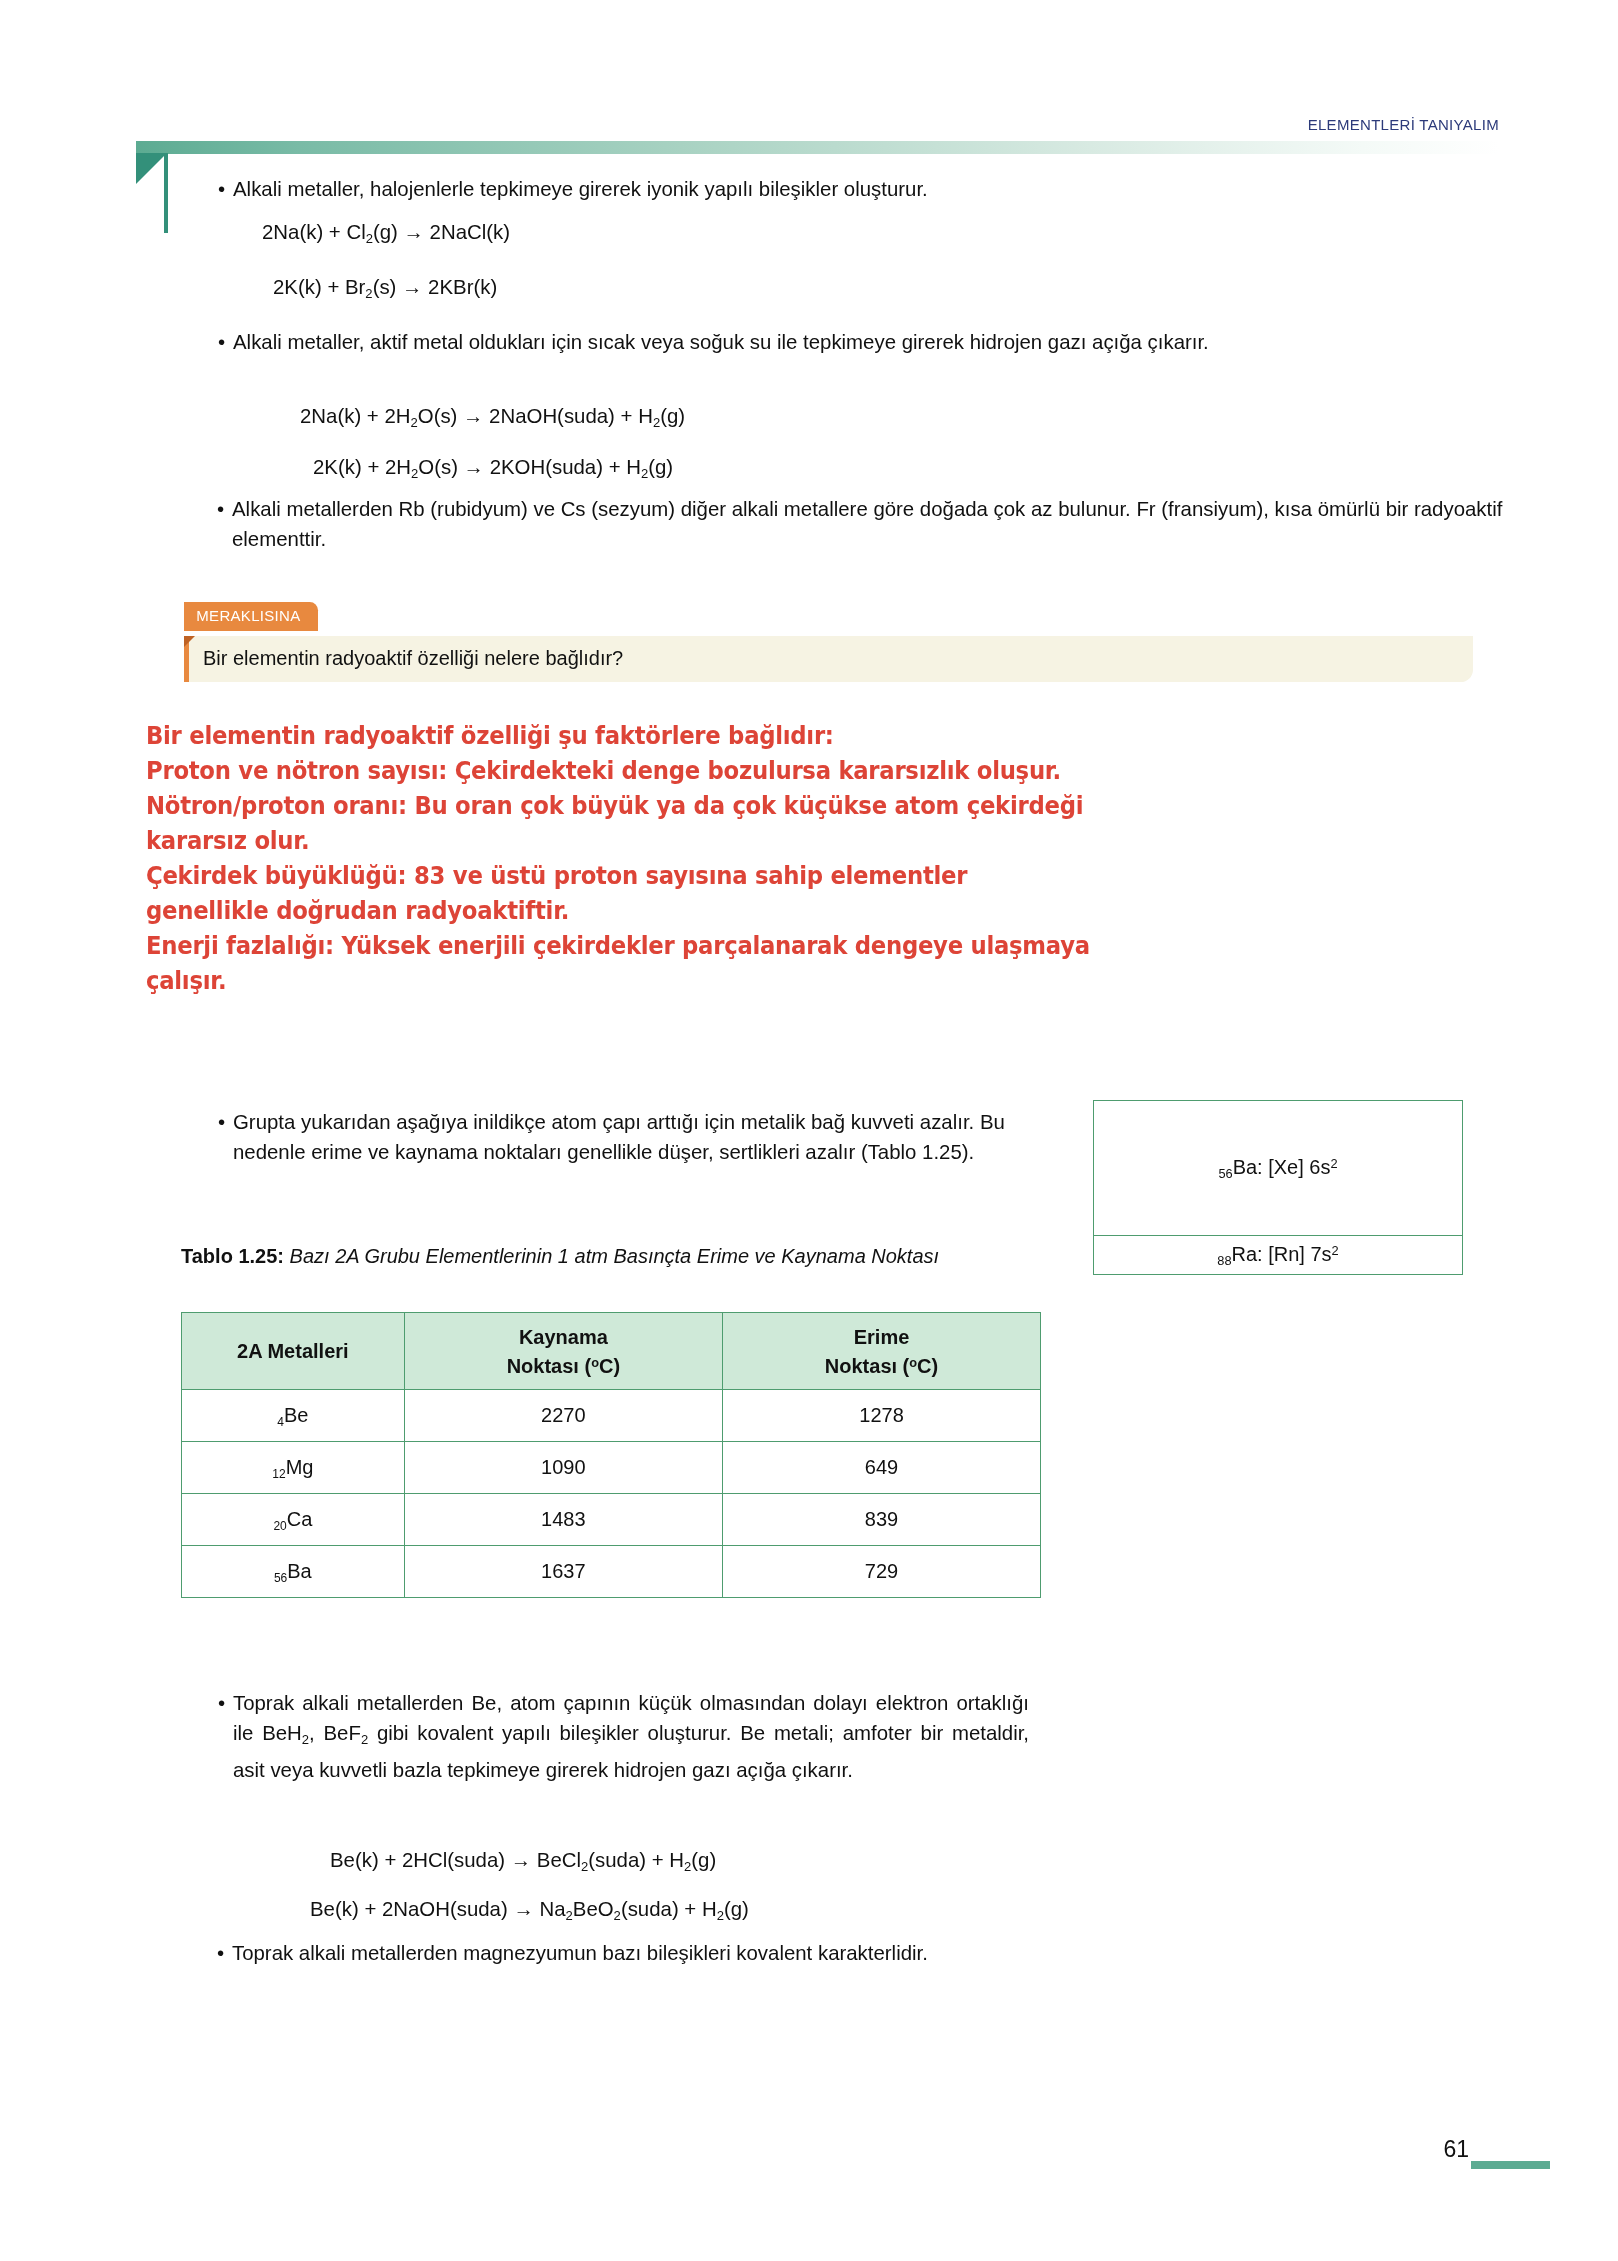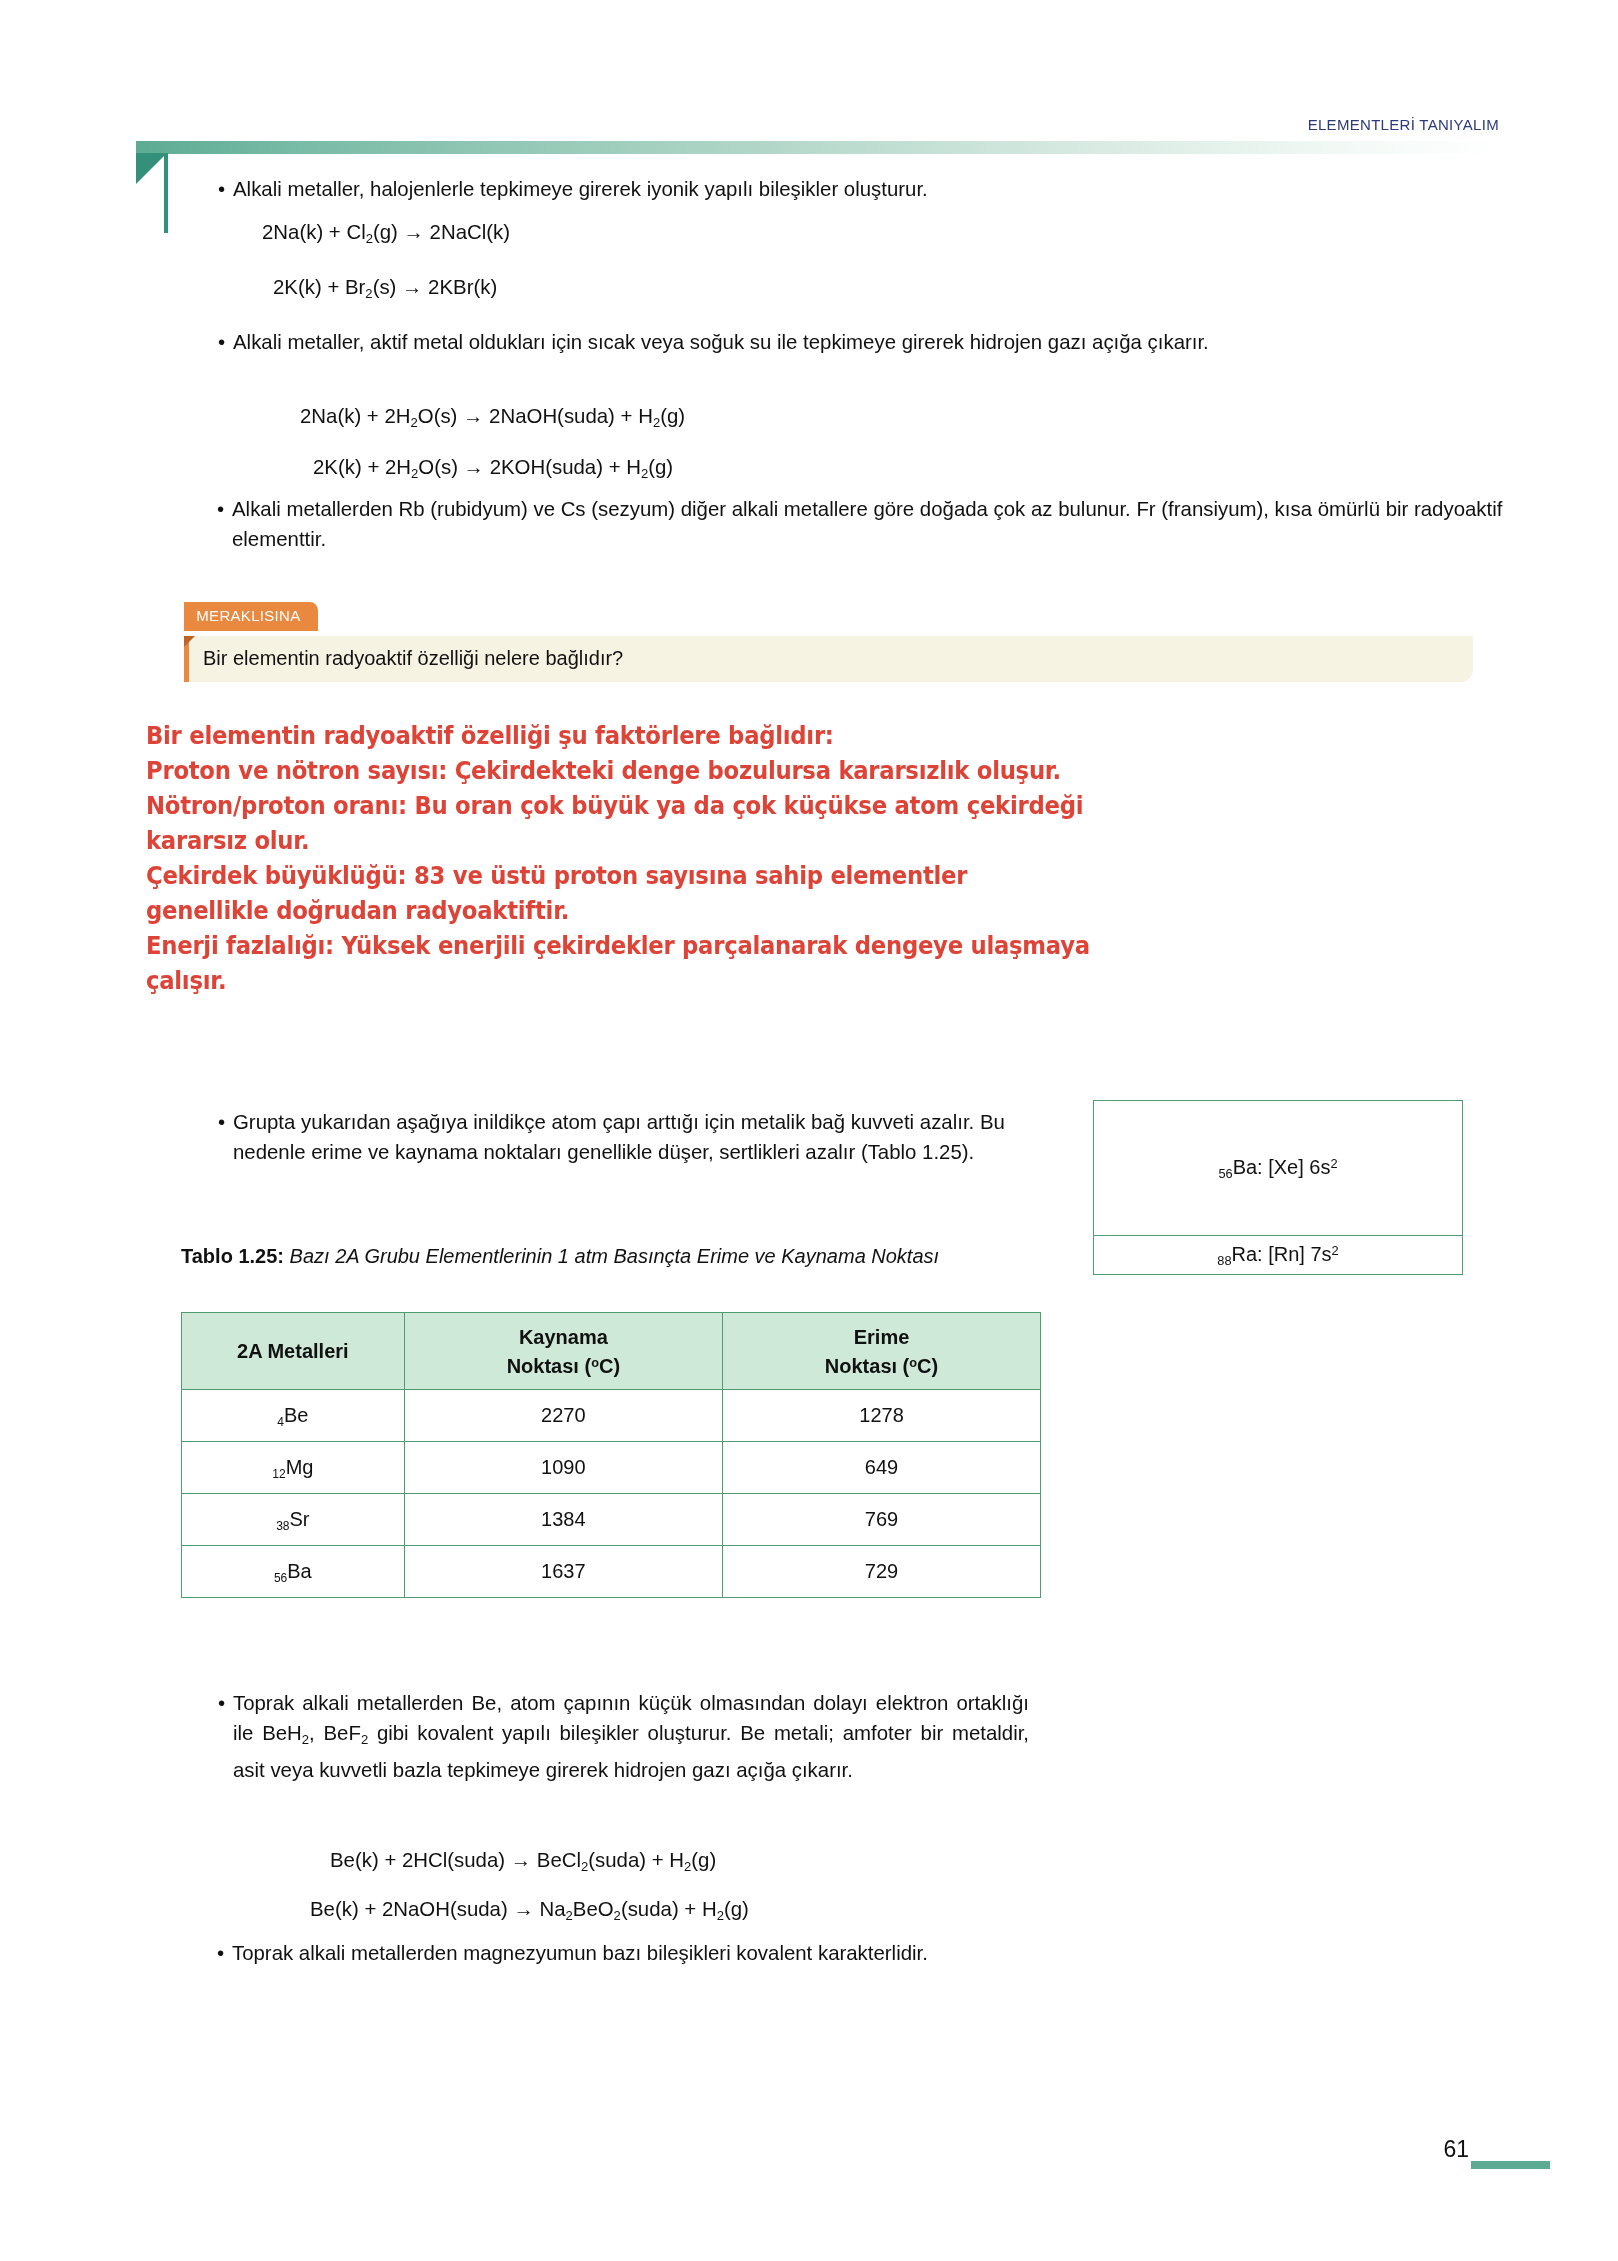--- a/index.html
+++ b/index.html
@@ -343,23 +343,23 @@
         <td class="sym"><sub>4</sub><span>Be</span></td>
         <td>2270</td>
         <td>1278</td>
       </tr>
       <tr>
         <td class="sym"><sub>12</sub><span>Mg</span></td>
         <td>1090</td>
         <td>649</td>
       </tr>
       <tr>
-        <td class="sym"><sub>38</sub><span>Sr</span></td>
-        <td>1384</td>
-        <td>769</td>
+        <td class="sym"><sub>20</sub><span>Ca</span></td>
+        <td>1483</td>
+        <td>839</td>
       </tr>
       <tr>
         <td class="sym"><sub>56</sub><span>Ba</span></td>
         <td>1637</td>
         <td>729</td>
       </tr>
     </tbody>
   </table>
 
   <div class="bullet-para just" style="left:218px; top:1688px; width:811px;">

